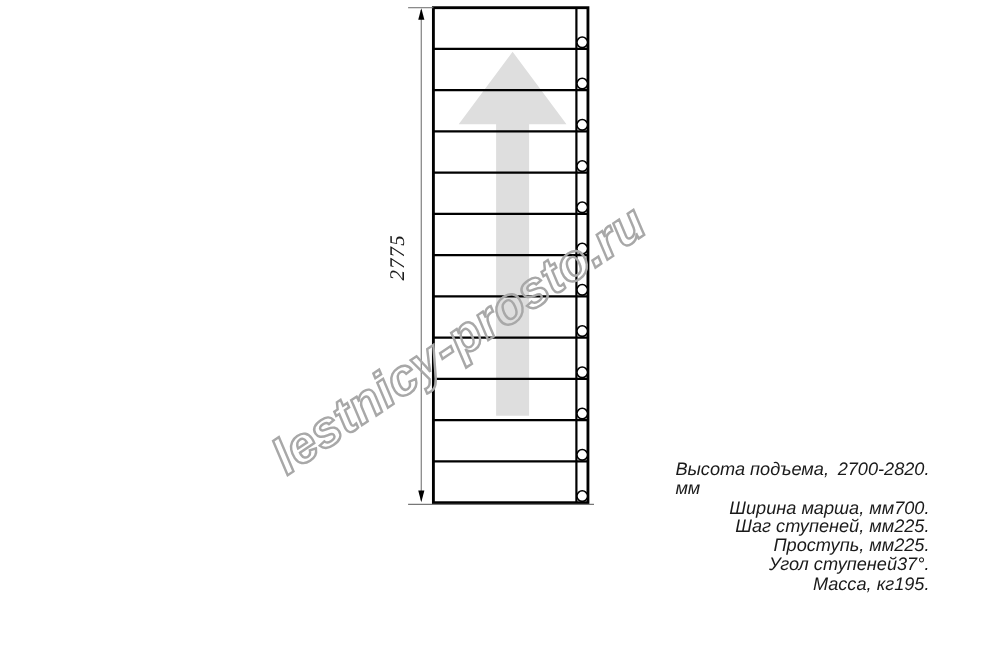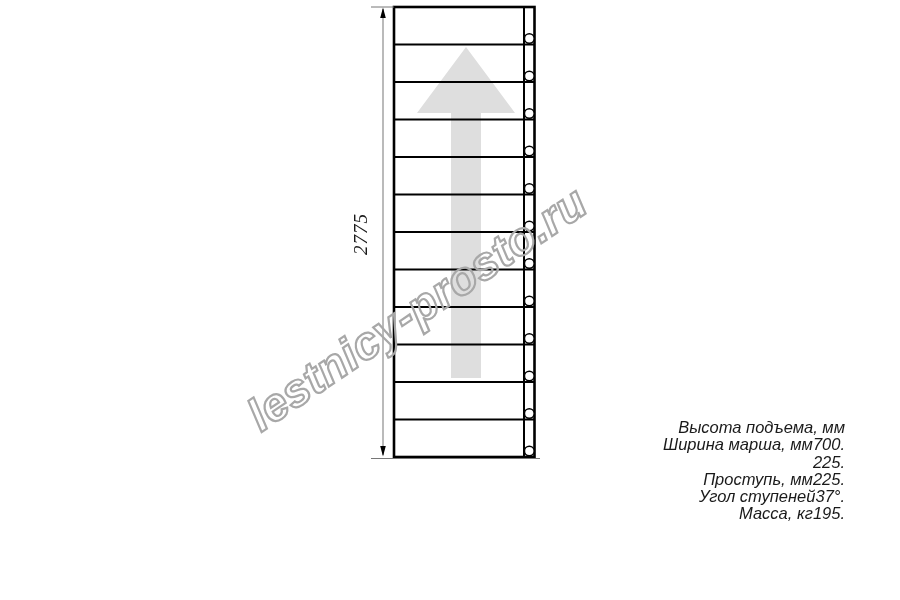--- a/index.html
+++ b/index.html
@@ -79,26 +79,28 @@
       <line x1="371" y1="458.5" x2="540" y2="458.5" stroke="#777777" stroke-width="1"></line>
       <line x1="383" y1="9" x2="383" y2="455" stroke="#8c8c8c" stroke-width="1.2"></line>
       <polygon points="383,7.5 380.2,18 385.8,18" fill="#000000"></polygon>
       <polygon points="383,456.5 380.2,446 385.8,446" fill="#000000"></polygon>
       <text x="367" y="234" transform="rotate(-90 367 234)" text-anchor="middle" fill="#1a1a1a" font-family="&quot;Liberation Serif&quot;, serif" font-style="italic" font-size="19px" letter-spacing="1">2775</text>
     </svg>
   <div class="watermark">lestnicy-prosto.ru</div>
   <div class="specs" id="specs">
       <div class="spec-row">
         <span class="spec-label">Высота подъема, мм</span>
+        <span class="spec-value">2700-2820.</span>
       </div>
       <div class="spec-row">
         <span class="spec-label">Ширина марша, мм</span>
         <span class="spec-value">700.</span>
       </div>
       <div class="spec-row">
+        <span class="spec-label">Шаг ступеней, мм</span>
         <span class="spec-value">225.</span>
       </div>
       <div class="spec-row">
         <span class="spec-label">Проступь, мм</span>
         <span class="spec-value">225.</span>
       </div>
       <div class="spec-row">
         <span class="spec-label">Угол ступеней</span>
         <span class="spec-value">37°.</span>
       </div>

